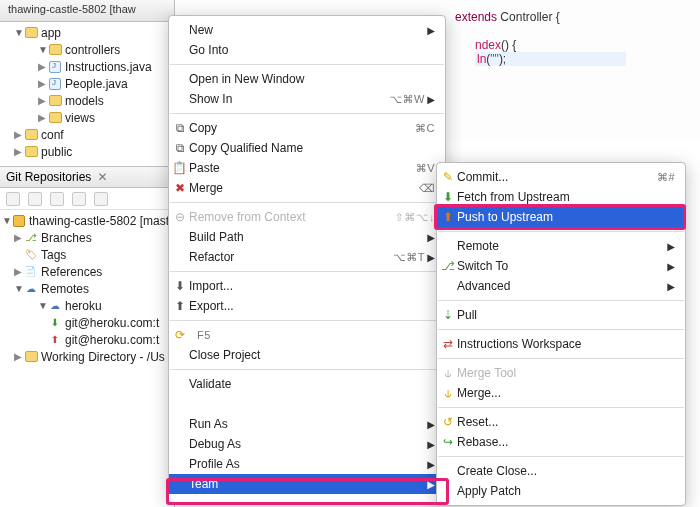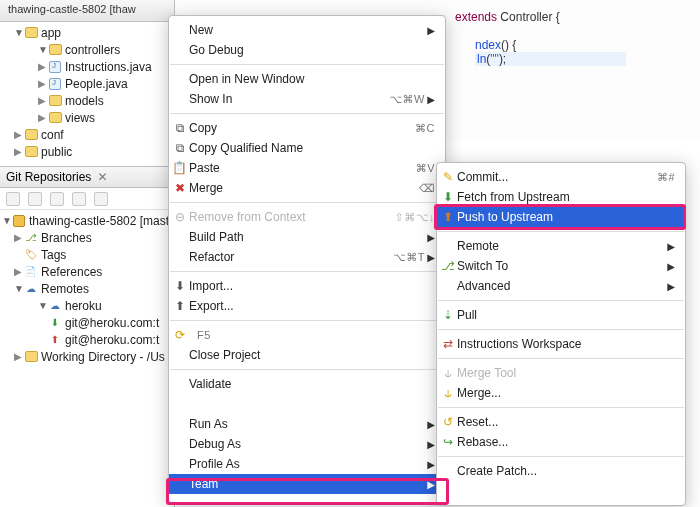--- a/index.html
+++ b/index.html
@@ -30,21 +30,21 @@
   .node-label { color:#222; }
 
   .git-header { height:22px; background: linear-gradient(#f7f7f7,#e6e6e6); border-top:1px solid #bfbfbf; border-bottom:1px solid #bfbfbf; display:flex; align-items:center; padding-left:6px;}
   .git-header .x { margin-left:6px; color:#777;}
   .git-toolbar { height:22px; border-bottom:1px solid #e3e3e3; display:flex; align-items:center; gap:8px; padding-left:6px;}
   .gtool { width:14px;height:14px;border:1px solid #c7c7c7; background:#f3f3f3; border-radius:2px;}
 
   
   .editor { position:absolute; left:175px; top:0; right:0; height:140px; background:#fdfdfd; padding:10px 10px 0 100px; font-family:Menlo,Consolas,monospace; font-size:12px; color:#333;}
   .kw { color:#8b0047; }
-  .fn { color:#1d4ed8;}
+  .fn { color:#be185d;}
   .str { color:#2a60c8;}
   .hl-line { background:#eaf2fe; display:inline-block; padding:0 120px 0 2px;}
 
   
   .menu { position:absolute; background:#fff; border:1px solid #bcbcbc; border-radius:4px; box-shadow:0 4px 18px rgba(0,0,0,0.25); padding:4px 0; }
   .menu1 { left:168px; top:15px; width:278px; height:488px; overflow-y: auto; }
   .menu-row { display:flex; align-items:center; height:20px; padding:0 10px 0 2px; position:relative;}
   .menu-row.selected { background:#2a62d9; color:#fff; }
   .menu-row.selected .m-label, .menu-row.selected .m-short, .menu-row.selected .m-arrow { color:#fff; }
   .menu-row.disabled .m-label, .menu-row.disabled .micon, .menu-row.disabled .m-short { color:#b5b5b5; }
@@ -201,21 +201,21 @@
 </div>
 
 <div class="menu menu1">
   <div class="menu-row">
       <span class="micon"></span>
       <span class="m-label">New</span>
       <span class="m-arrow"></span>
     </div>
   <div class="menu-row">
       <span class="micon"></span>
-      <span class="m-label">Go Debug</span>
+      <span class="m-label">Go Into</span>
     </div>
   <div class="m-sep"></div>
   <div class="menu-row">
       <span class="micon"></span>
       <span class="m-label">Open in New Window</span>
     </div>
   <div class="menu-row">
       <span class="micon"></span>
       <span class="m-label">Show In</span>
       <span class="m-short">⌥⌘W</span>
@@ -360,21 +360,22 @@
       <span class="micon" style="color:#d9a400">↺</span>
       <span class="m-label">Reset...</span>
     </div>
   <div class="menu-row">
       <span class="micon" style="color:#3a9a3a">↪</span>
       <span class="m-label">Rebase...</span>
     </div>
   <div class="m-sep"></div>
   <div class="menu-row">
       <span class="micon"></span>
-      <span class="m-label">Create Patch...</span>
-    </div>
-  <div class="menu-row">
-      <span class="micon"></span>
+      <span class="m-label">Create Close...</span>
+    </div>
+  <div class="menu-row">
+      <span class="micon"></span>
+      <span class="m-label">Apply Patch</span>
     </div>
 </div>
 
 <div class="hl-border hl-team"></div>
 <div class="hl-border hl-push"></div>
 
 </body></html>

